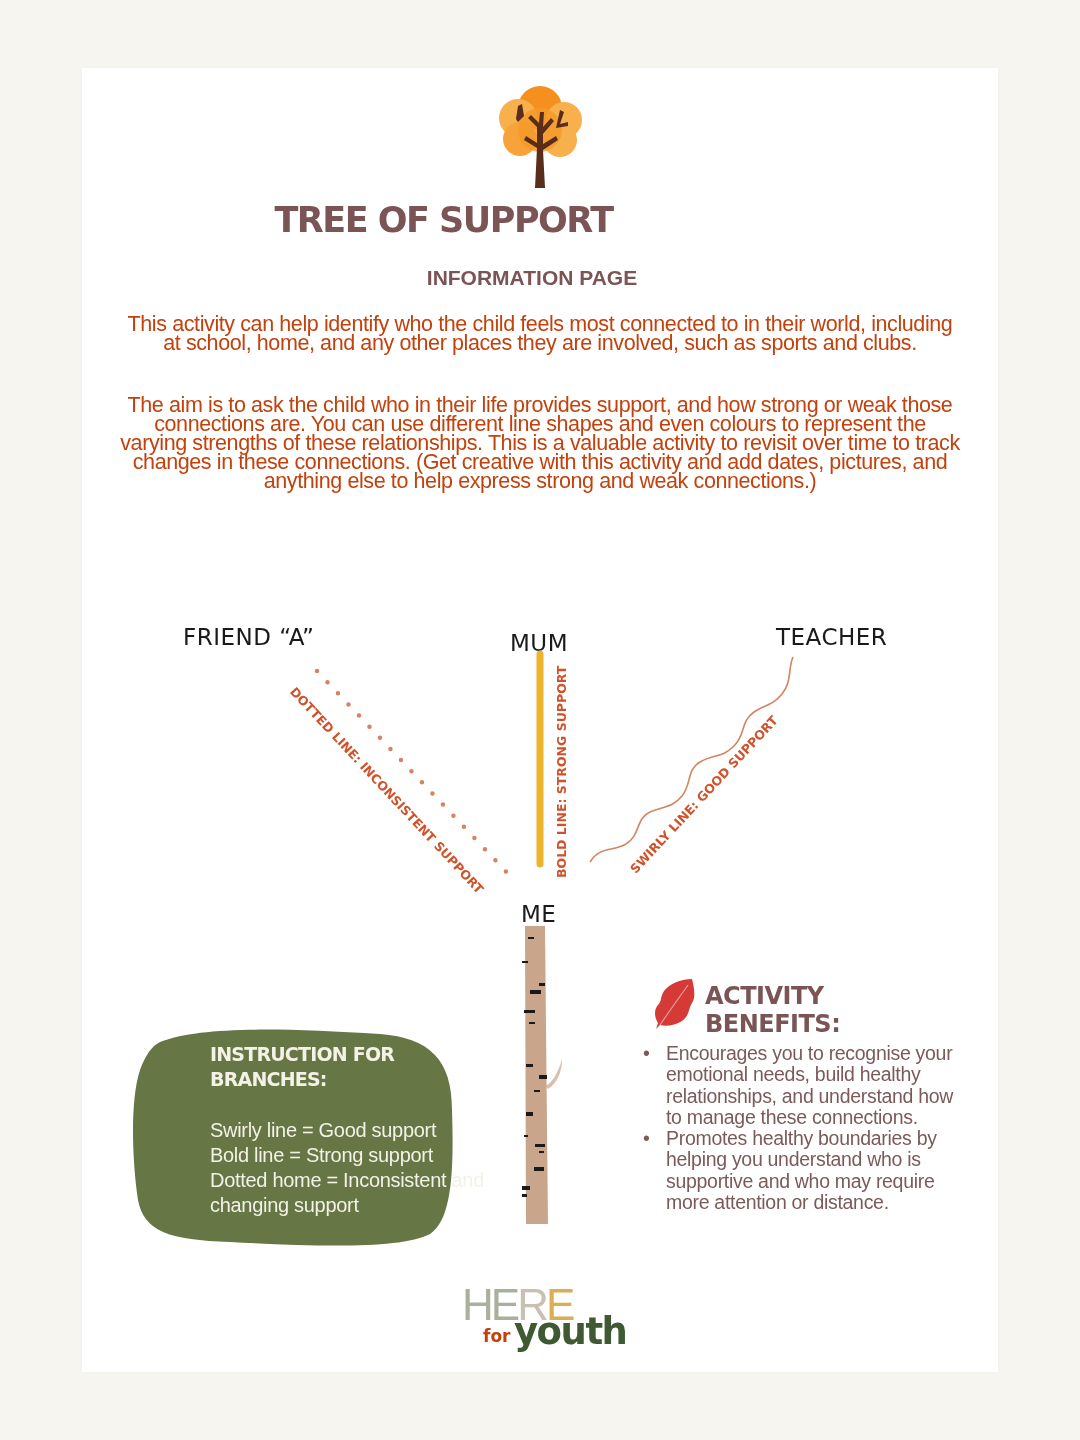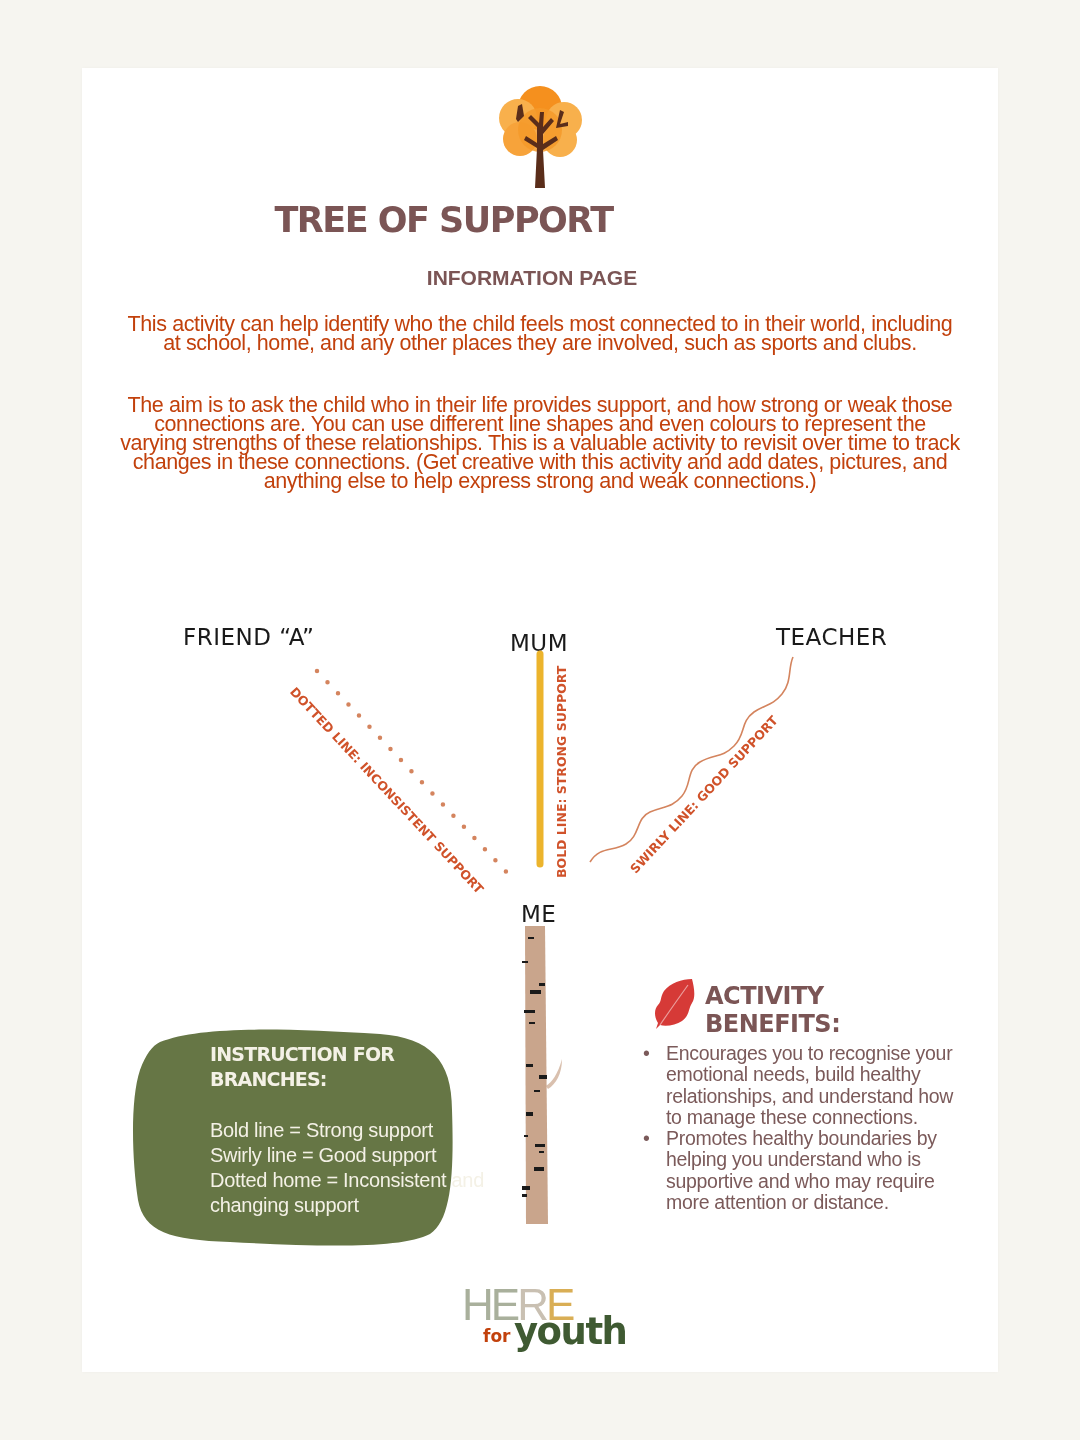--- a/index.html
+++ b/index.html
@@ -192,22 +192,22 @@
 
 <svg class="abs instr-box" viewBox="0 0 325 228" width="325" height="228">
   <path d="M30 22 C70 6, 150 8, 250 14 C300 18, 322 40, 322 90 C324 150, 322 200, 300 214 C270 230, 180 226, 100 222 C40 220, 14 212, 8 180 C2 140, 0 80, 10 50 C16 34, 22 26, 30 22 Z" fill="#667645"></path>
 </svg>
 <div class="abs instr-text">
   <div class="instr-title">
     <div>INSTRUCTION FOR</div>
     <div>BRANCHES:</div>
   </div>
   <div class="instr-items">
+    <div>Swirly line = Good support</div>
     <div>Bold line = Strong support</div>
-    <div>Swirly line = Good support</div>
     <div>Dotted home = Inconsistent and</div>
     <div>changing support</div>
   </div>
 </div>
 
 <svg class="abs" style="left:652px;top:975px" width="46" height="56" viewBox="0 0 46 56">
   <path d="M40 4 C30 4, 18 8, 12 16 C8 22, 10 26, 6 30 C2 34, 2 42, 6 48 L4 54 L8 50 C14 52, 24 50, 30 46 C38 40, 36 34, 40 28 C44 22, 42 12, 40 4 Z" fill="#d63a37"></path>
   <path d="M8 50 C16 38, 26 24, 36 10" stroke="#ffffff" stroke-width="1.2" fill="none" opacity="0.5"></path>
 </svg>
 <div class="abs benefits-title">

